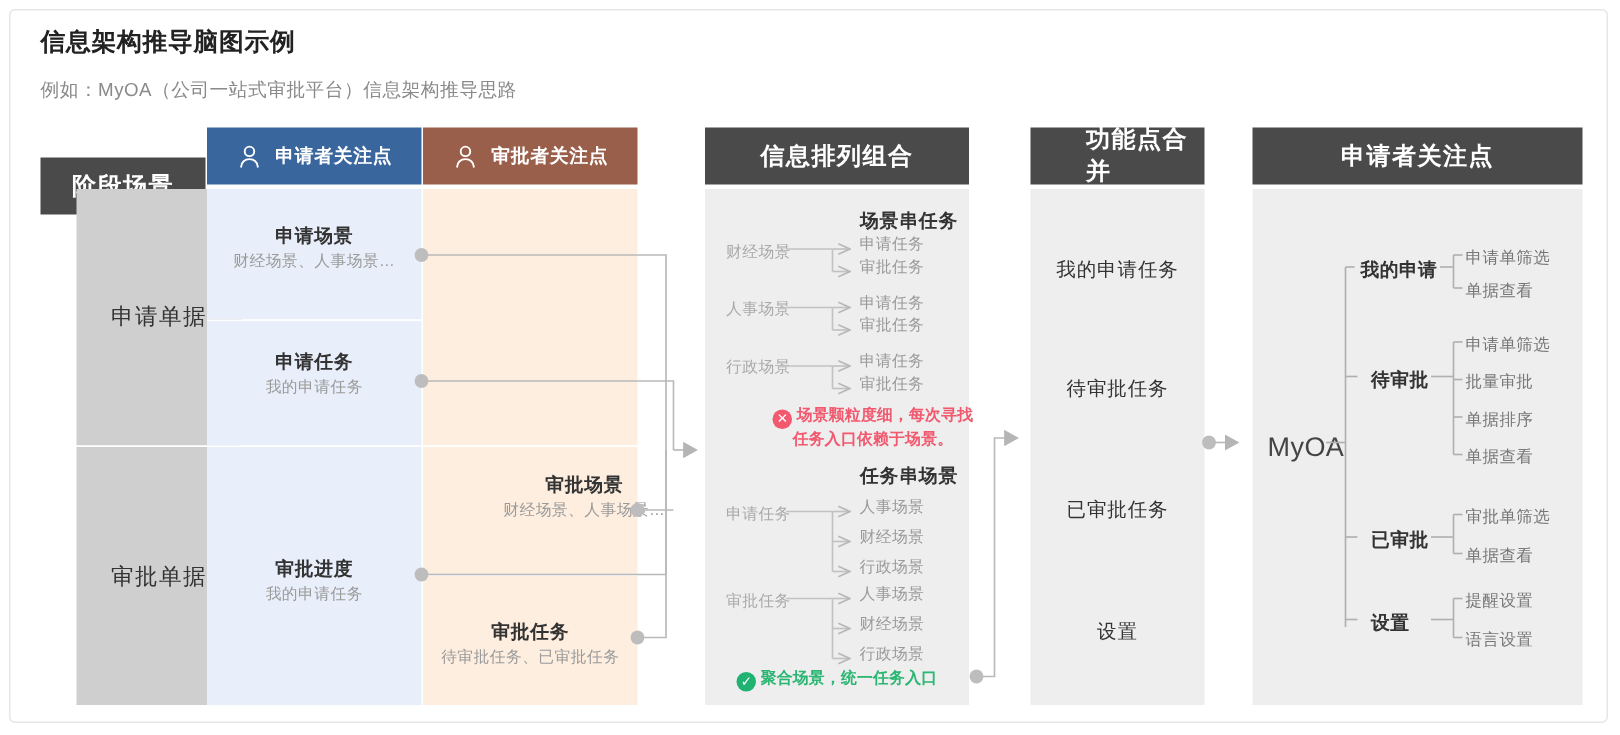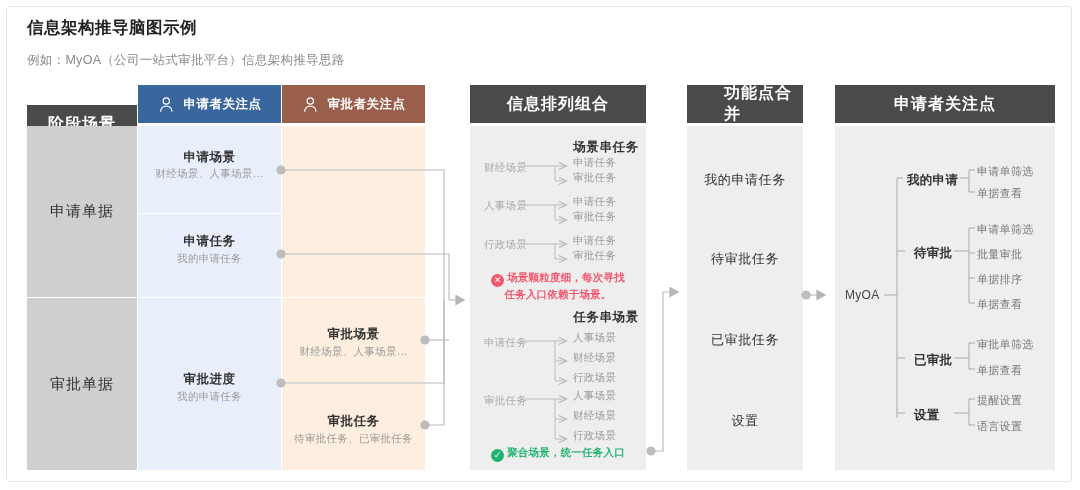--- a/index.html
+++ b/index.html
@@ -19,21 +19,21 @@
   .hdr{position:absolute;height:38px;display:flex;align-items:center;justify-content:center;
        color:#fff;font-size:16px;font-weight:bold;letter-spacing:1px;box-sizing:border-box;}
   .hdr.dark{background:#4a4a4a;}
   .hdr.blue{background:#3a669e;}
   .hdr.brown{background:#9a5f4b;}
   .hdr .lbl{font-size:12.5px;font-weight:bold;letter-spacing:.5px;}
   .hdr svg{margin-right:7px;display:block;}
 
   
   .cellgrey{position:absolute;background:#cfcfcf;display:flex;align-items:center;justify-content:center;
-            font-size:15px;color:#333;letter-spacing:1px;box-sizing:border-box;}
+            font-size:15px;color:#333;letter-spacing:1px;box-sizing:border-box;margin-left:24px;}
   .cellblue{position:absolute;background:#e9effa;box-sizing:border-box;}
   .cellorng{position:absolute;background:#fdeedf;box-sizing:border-box;}
   .ctext{position:absolute;width:100%;text-align:center;}
   .ctext .t1{font-size:12.5px;font-weight:bold;color:#333;letter-spacing:.5px;line-height:18px;}
   .ctext .t2{font-size:10.5px;color:#9a9a9a;letter-spacing:.3px;line-height:16px;}
   .rowline{position:absolute;height:1px;background:#ffffff;}
 
   
   .panel{position:absolute;background:#eeeeee;box-sizing:border-box;}
 
@@ -47,21 +47,21 @@
   .badge{display:inline-flex;align-items:center;justify-content:center;width:13px;height:13px;border-radius:50%;
          color:#fff;font-size:9px;font-weight:bold;vertical-align:-2px;margin-right:3px;line-height:1;}
   .badge.bad{background:#f2586e;}
   .badge.good{background:#20b271;}
 
   
   .func-item{position:absolute;width:100%;text-align:center;font-size:13px;color:#333;letter-spacing:.6px;}
 
   
   .mm{position:absolute;font-size:11px;color:#555;letter-spacing:.3px;white-space:nowrap;}
-  .mm.root{font-size:12px;color:#444;}
+  .mm.root{font-size:18px;color:#444;}
   .mm.l1{font-size:12.5px;font-weight:bold;color:#333;}
   .mm.l2{font-size:11px;color:#777;}
 
   svg.ov{position:absolute;left:0;top:0;width:1080px;height:490px;pointer-events:none;overflow:visible;}
 </style>
 </head>
 <body>
 
 <div id="canvas">
   <div id="frame"></div>
@@ -113,34 +113,34 @@
   </div>
 
   <div class="cellblue" style="left:138px;top:126px;width:143px;height:87px;"></div>
   <div class="cellblue" style="left:138px;top:214px;width:143px;height:83px;"></div>
   <div class="cellblue" style="left:138px;top:298px;width:143px;height:172px;"></div>
 
   <div class="cellorng" style="left:282px;top:126px;width:143px;height:171px;"></div>
   <div class="cellorng" style="left:282px;top:298px;width:143px;height:85px;"></div>
   <div class="cellorng" style="left:282px;top:384px;width:143px;height:86px;"></div>
 
-  <div class="ctext" style="left:138px;top:148px;width:143px;font-family:Liberation Serif, serif;">
+  <div class="ctext" style="left:138px;top:148px;width:143px;">
     <div class="t1">申请场景</div>
     <div class="t2">财经场景、人事场景…</div>
   </div>
   <div class="ctext" style="left:138px;top:232px;width:143px;">
     <div class="t1">申请任务</div>
     <div class="t2">我的申请任务</div>
   </div>
   <div class="ctext" style="left:138px;top:370px;width:143px;text-align:center;">
     <div class="t1">审批进度</div>
     <div class="t2">我的申请任务</div>
   </div>
 
-  <div class="ctext" style="left:282px;top:325px;width:143px;">
+  <div class="ctext" style="left:282px;top:314px;width:143px;padding-left:36px;">
     <div class="t1">审批场景</div>
     <div class="t2">财经场景、人事场景…</div>
   </div>
   <div class="ctext" style="left:282px;top:412px;width:143px;">
     <div class="t1">审批任务</div>
     <div class="t2">待审批任务、已审批任务</div>
   </div>
 
   <div class="rowline" style="left:138px;top:213px;width:143px;"></div>
   <div class="rowline" style="left:27px;top:297px;width:398px;"></div>
@@ -154,21 +154,21 @@
   <div class="mini-src" style="left:484px;top:199px;">人事场景</div>
   <div class="mini-src" style="left:484px;top:238px;">行政场景</div>
 
   <div class="mini-dst" style="left:573px;top:156px;">申请任务</div>
   <div class="mini-dst" style="left:573px;top:171px;">审批任务</div>
   <div class="mini-dst" style="left:573px;top:195px;">申请任务</div>
   <div class="mini-dst" style="left:573px;top:210px;">审批任务</div>
   <div class="mini-dst" style="left:573px;top:234px;">申请任务</div>
   <div class="mini-dst" style="left:573px;top:249px;">审批任务</div>
 
-  <div class="note bad" style="left:470px;top:270px;width:176px;">
+  <div class="note bad" style="left:470px;top:270px;width:176px;padding-left:24px;">
     <span class="badge bad">✕</span><span>场景颗粒度细，每次寻找</span><br>
     <span>任务入口依赖于场景。</span>
   </div>
 
   <div class="grp-title" style="left:470px;top:309px;width:176px;">任务串场景</div>
 
   <div class="mini-src" style="left:484px;top:336px;">申请任务</div>
   <div class="mini-src" style="left:484px;top:394px;">审批任务</div>
 
   <div class="mini-dst" style="left:573px;top:331px;">人事场景</div>

